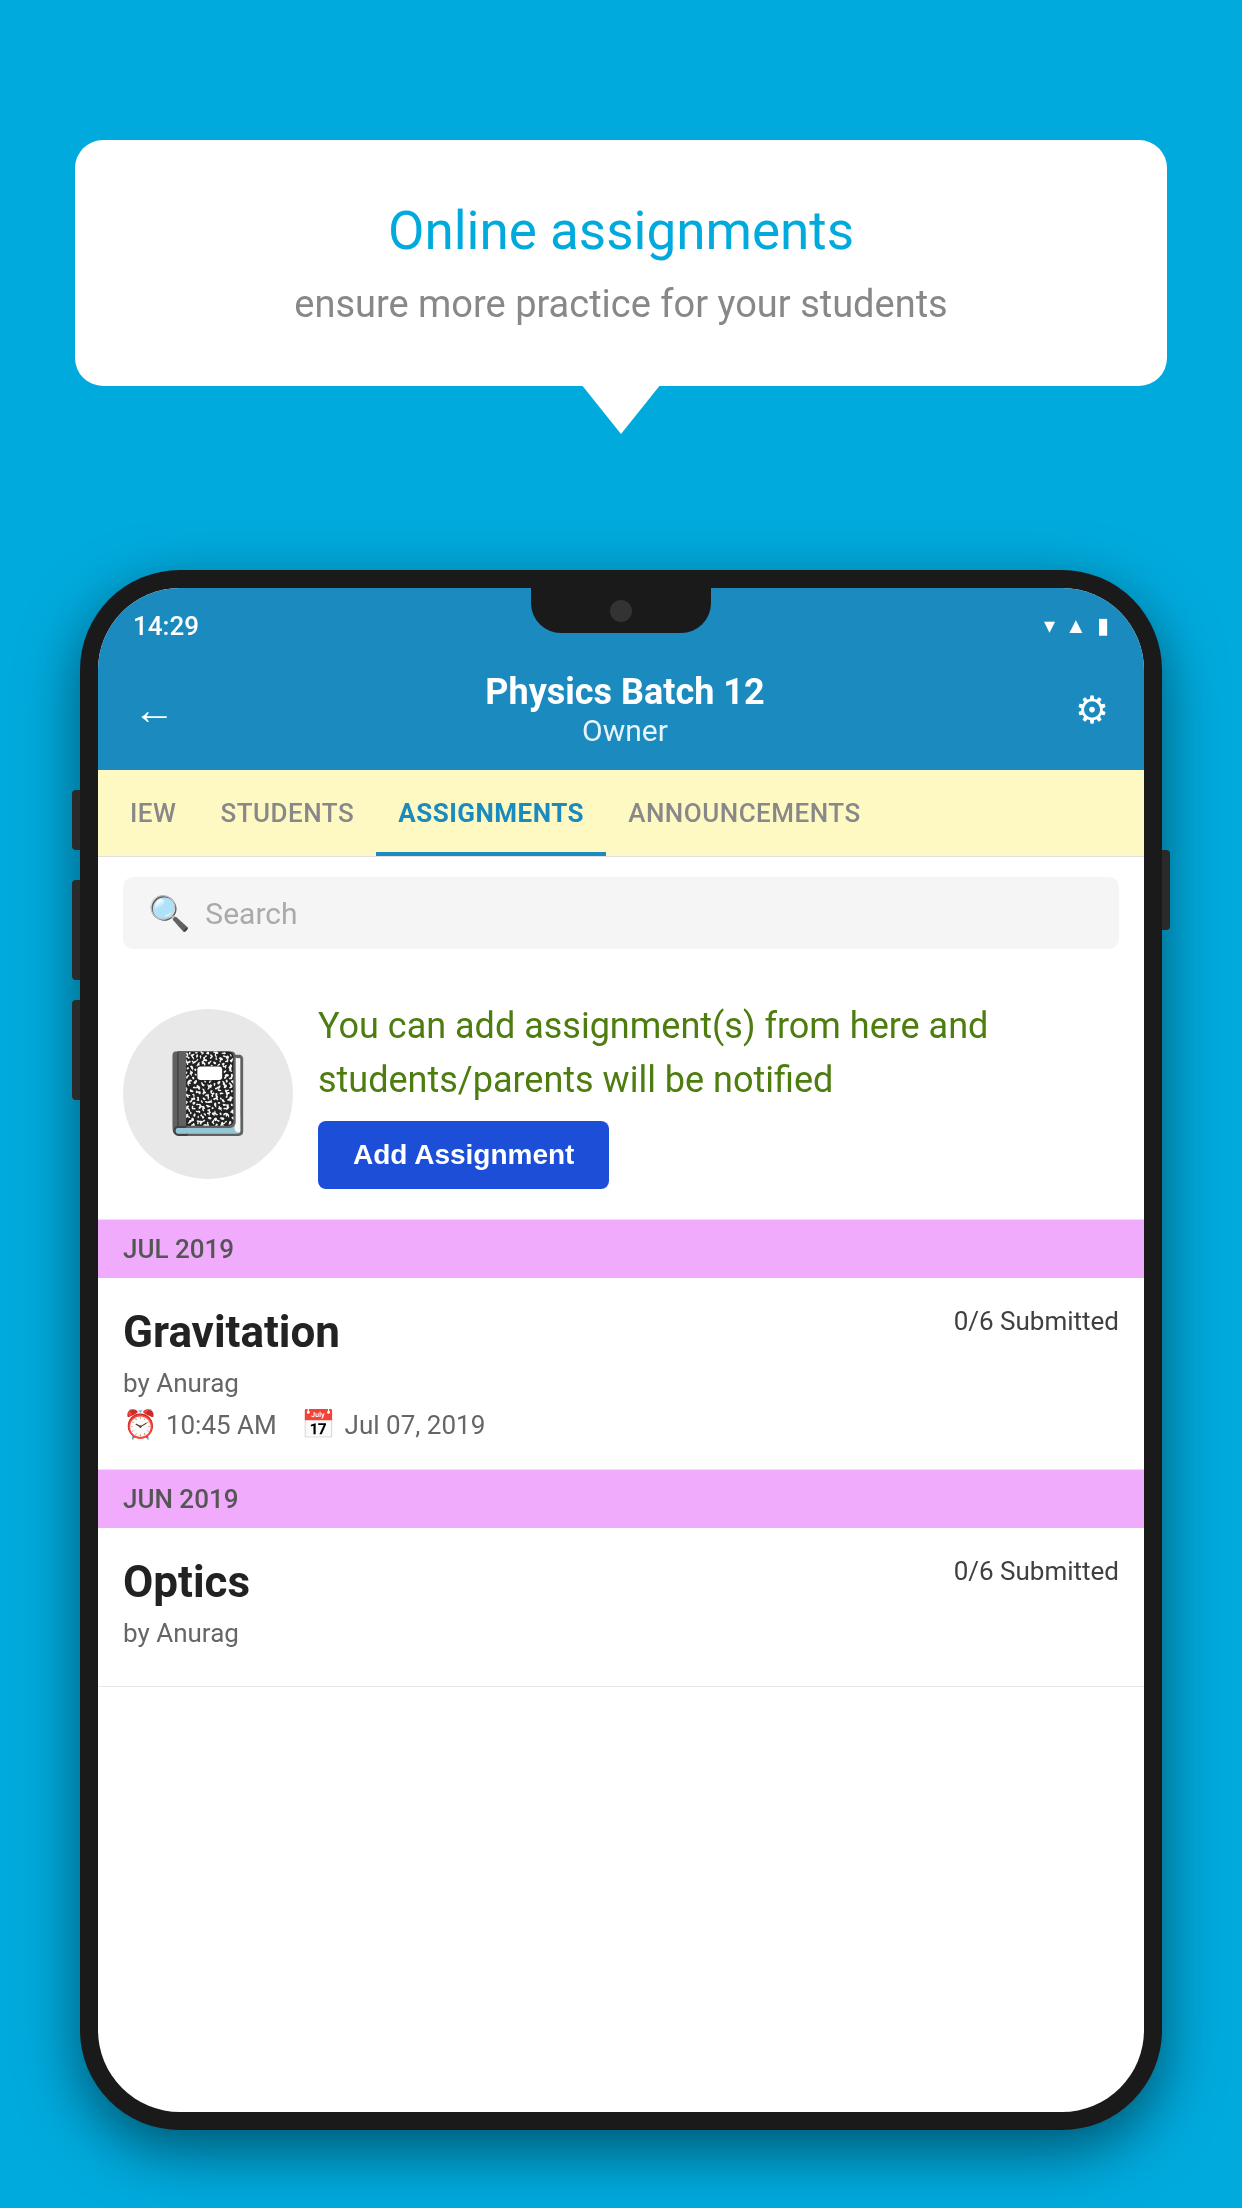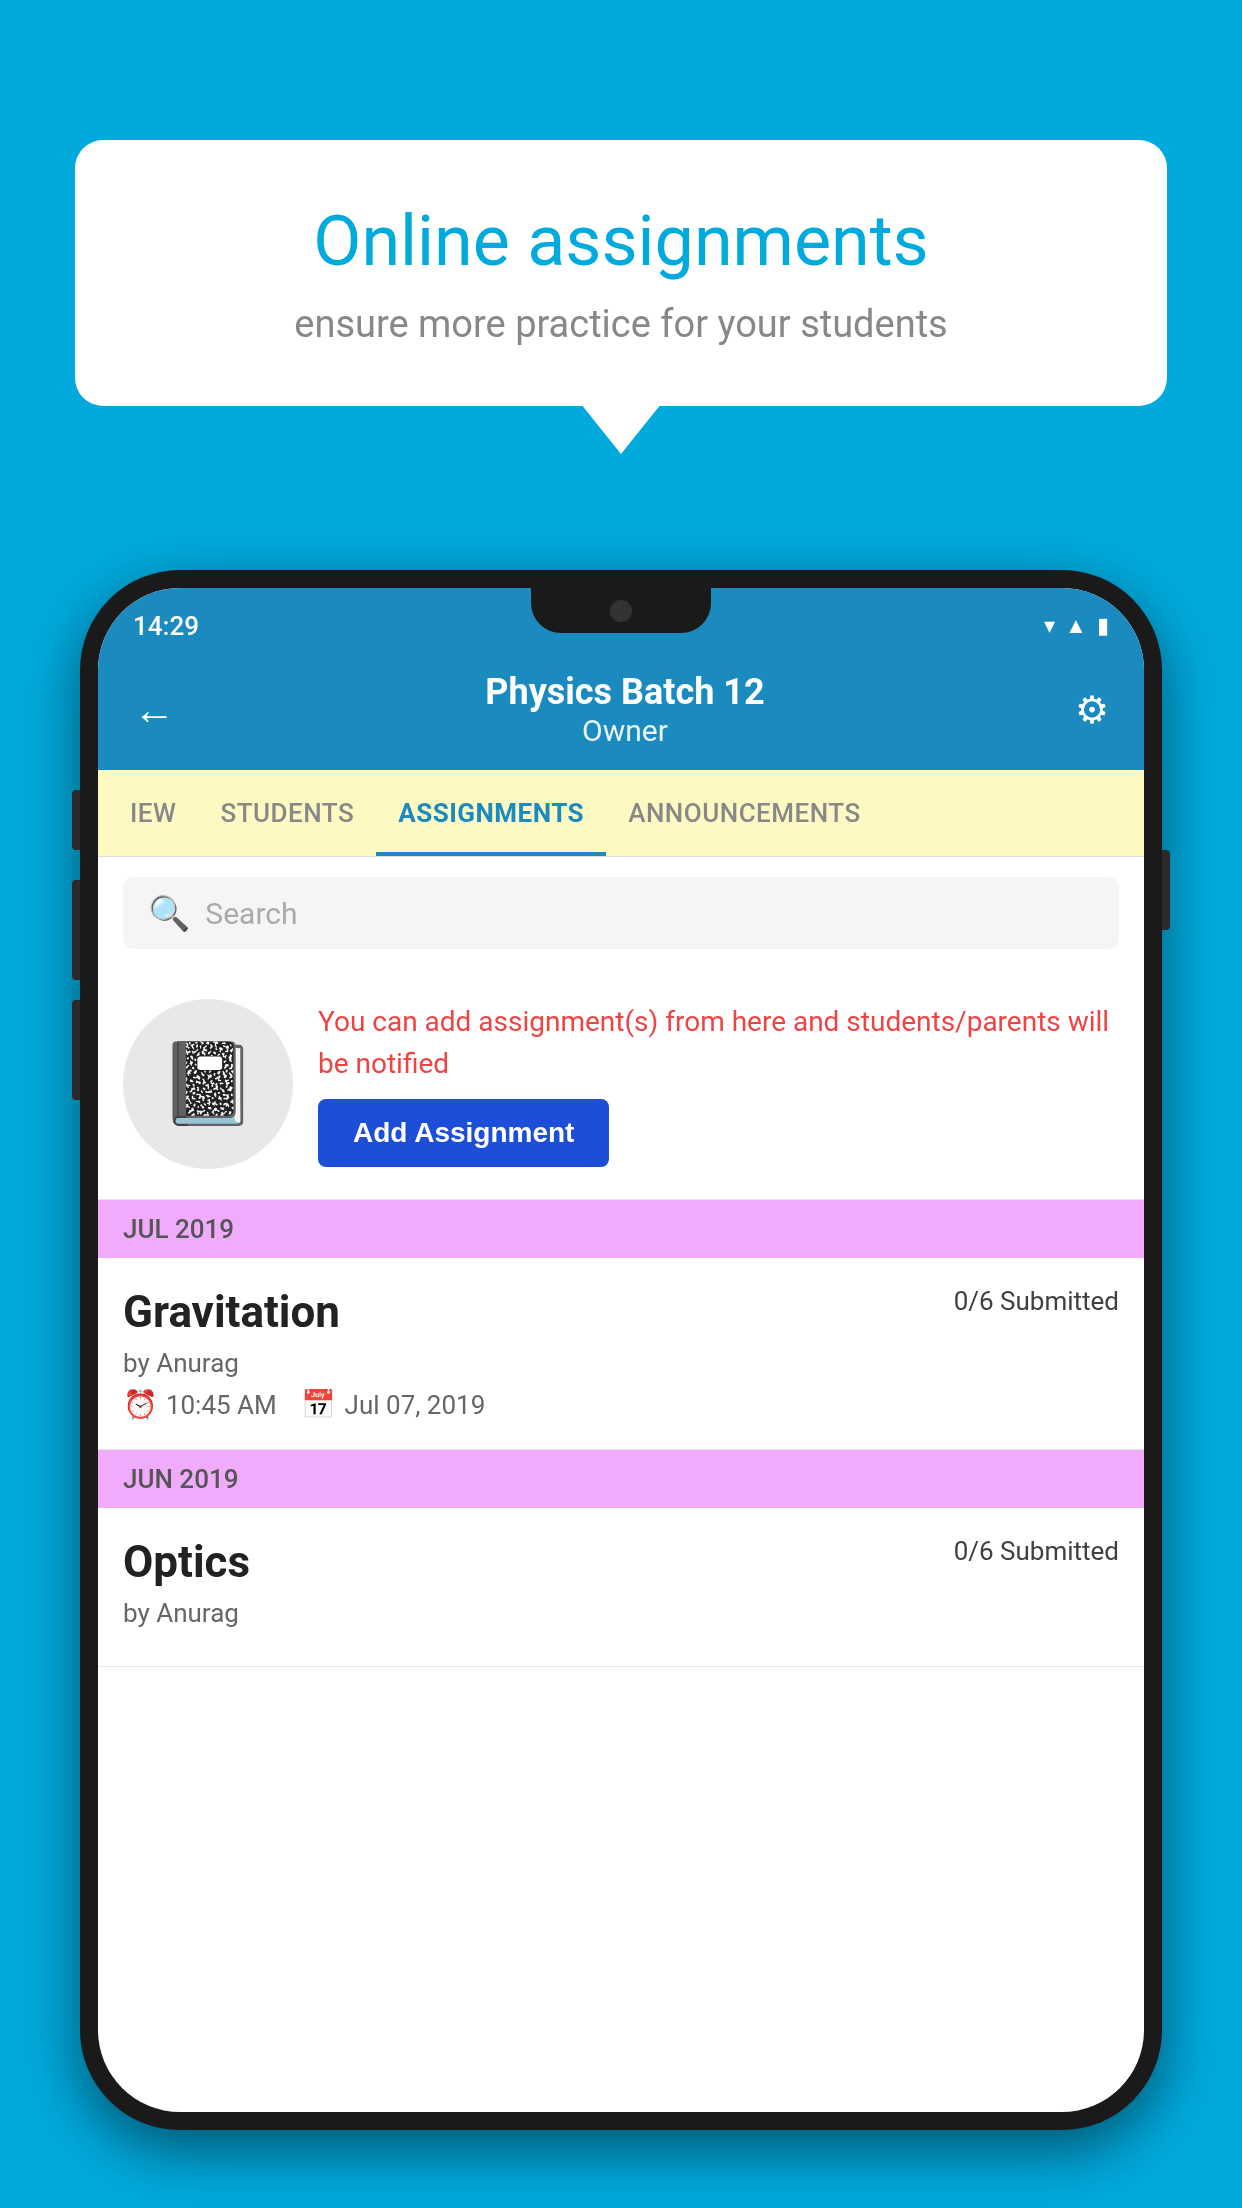--- a/index.html
+++ b/index.html
@@ -36,21 +36,21 @@
       left: 50%;
       transform: translateX(-50%);
       width: 0;
       height: 0;
       border-left: 40px solid transparent;
       border-right: 40px solid transparent;
       border-top: 50px solid white;
     }
 
     .speech-bubble-title {
-      font-size: 70px;
+      font-size: 53px;
       color: #00AADD;
       font-weight: 400;
       margin-bottom: 20px;
     }
 
     .speech-bubble-subtitle {
       font-size: 38px;
       color: #888;
       font-weight: 400;
     }
@@ -256,22 +256,22 @@
 
     .notebook-icon {
       font-size: 80px;
     }
 
     .promo-content {
       flex: 1;
     }
 
     .promo-text {
-      font-size: 28px;
-      color: #ef4444;
+      font-size: 36px;
+      color: #4d7c0f;
       line-height: 1.5;
       margin-bottom: 14px;
     }
 
     .add-assignment-btn {
       background: #1d4ed8;
       color: white;
       border: none;
       border-radius: 8px;
       padding: 18px 35px;

